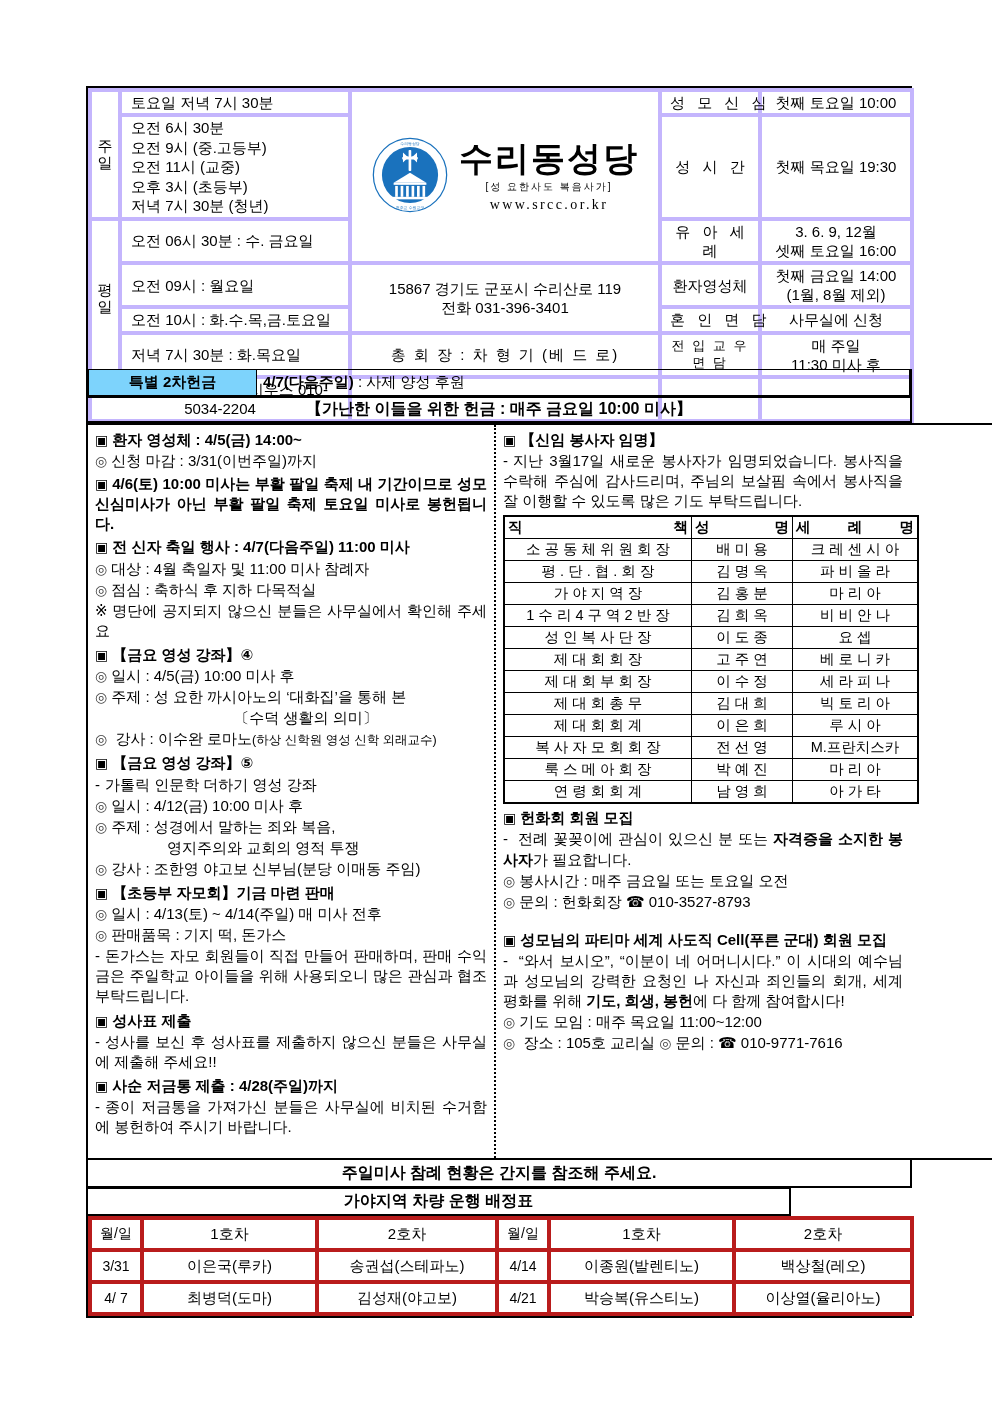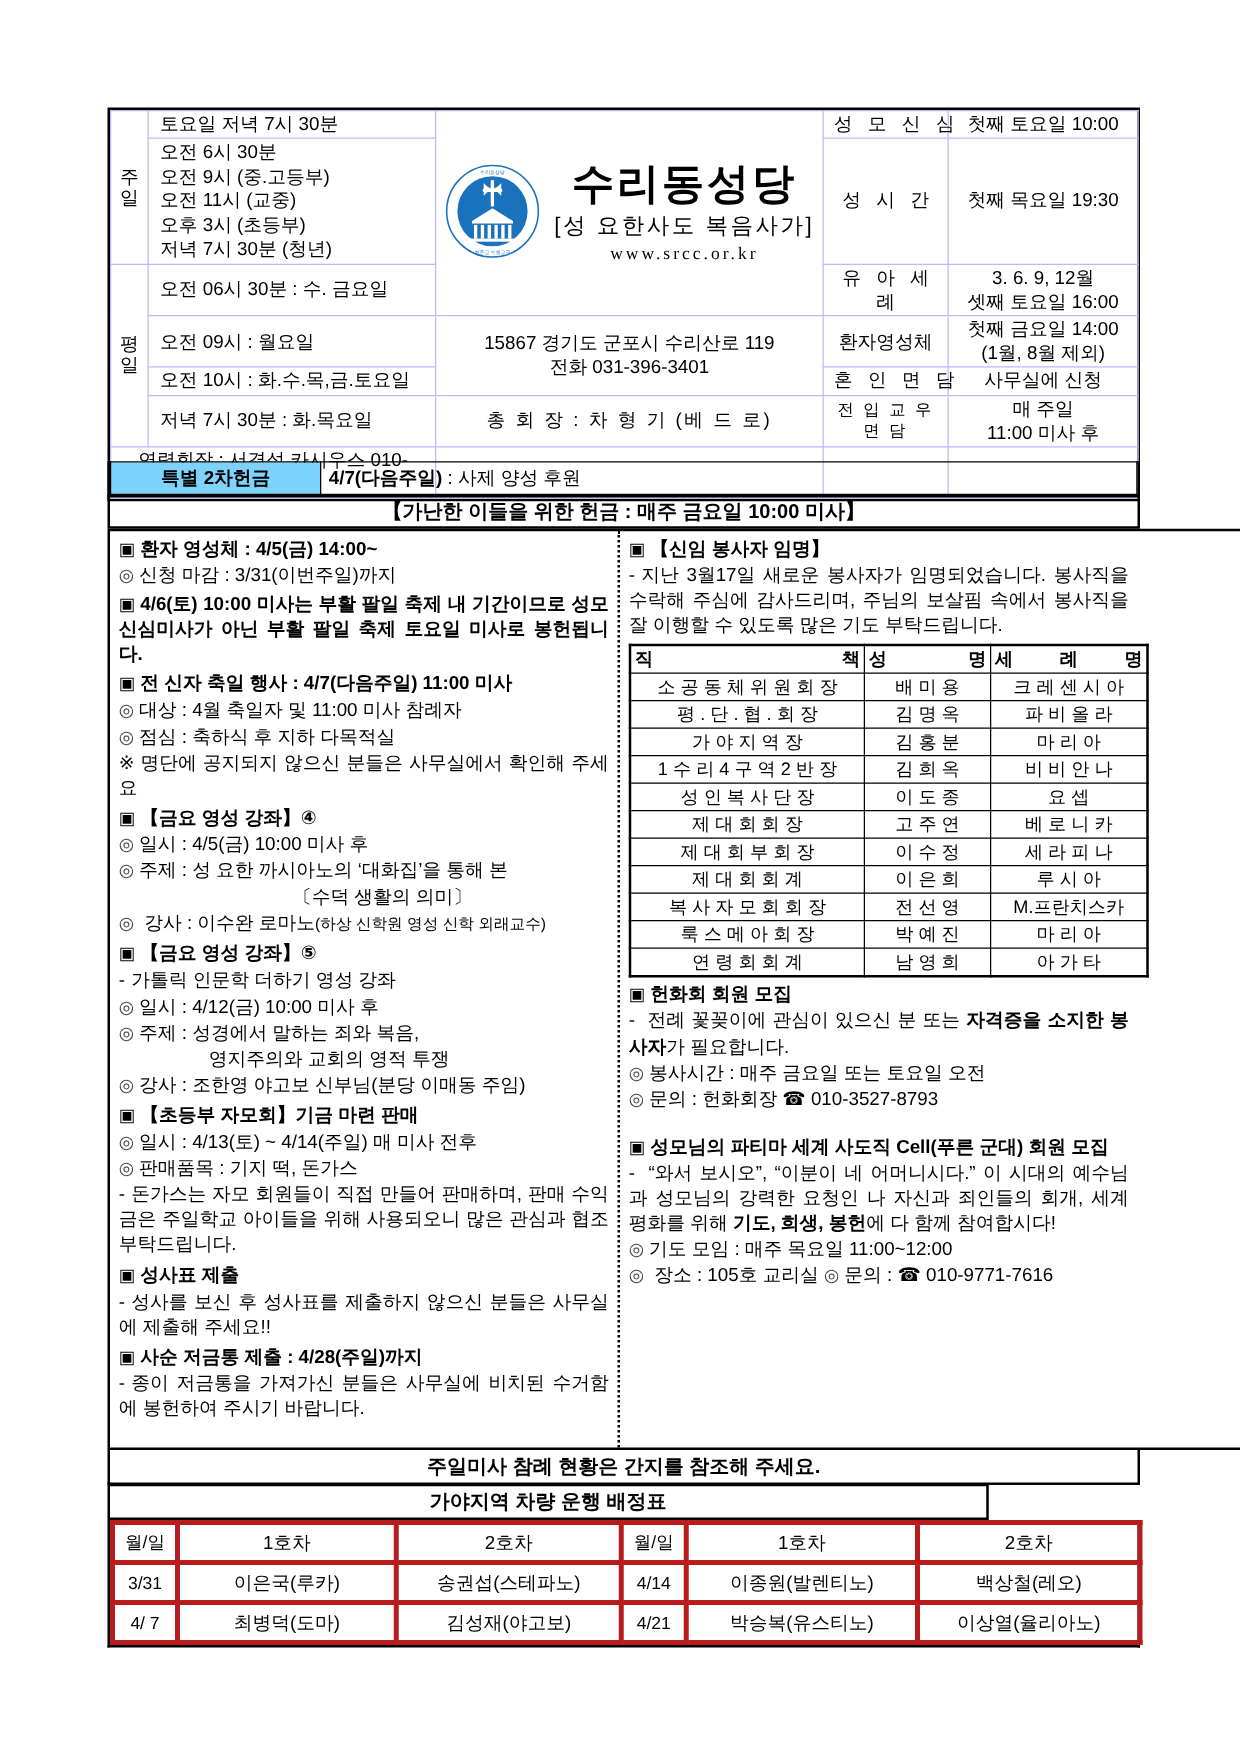--- a/index.html
+++ b/index.html
@@ -15,37 +15,37 @@
   table{border-collapse:collapse;}
   td,th{vertical-align:middle;}
 
   
   .masthead{
     position:absolute;left:86px;top:86px;width:826px;
     border:2px solid #000;
     box-sizing:border-box;
   }
   .masthead table{width:100%;table-layout:fixed;}
-  .masthead td{border:1px solid #c4b5fd;padding:1px 4px;font-size:15px;line-height:1.28;}
+  .masthead td{border:4px solid #c4b5fd;padding:1px 4px;font-size:15px;line-height:1.28;}
 
   .vlabel{text-align:center;font-size:16px;letter-spacing:0;width:30px;}
   .vlabel span{display:block;line-height:1.15;}
 
   .masstime{font-size:16px;white-space:nowrap;padding-left:9px !important;}
   .masstime .ln{display:block;line-height:1.30;}
 
   .logocell{text-align:center;padding:0 !important;}
   .logowrap{display:flex;align-items:center;justify-content:center;gap:10px;padding:6px 0 4px;}
   .logomark{flex:0 0 auto;}
   .brandtxt{text-align:center;}
   .brandname{
     font-size:34px;font-weight:bold;letter-spacing:2px;line-height:1.04;
     font-family:"Liberation Sans","DejaVu Sans",sans-serif;
   }
-  .brandsub{font-size:18px;letter-spacing:2px;margin-top:5px;line-height:1.2;}
+  .brandsub{font-size:10px;letter-spacing:2px;margin-top:5px;line-height:1.2;}
   .brandurl{font-size:14px;letter-spacing:2.4px;margin-top:3px;font-family:"Liberation Serif","DejaVu Serif",serif;}
 
   .addrcell{text-align:center;font-size:15px;line-height:1.35;}
   .centercell{text-align:center;font-size:15px;letter-spacing:2px;}
   .centercell.tight{letter-spacing:0px;font-size:15px;}
 
   .infolabel{text-align:center;font-size:14px;white-space:nowrap;}
   .infolabel.spread{letter-spacing:4px;padding-left:8px !important;}
   .infoval{text-align:center;font-size:15px;line-height:1.3;}
 
@@ -223,21 +223,21 @@
           <td class="infoval">사무실에 신청</td>
         </tr>
         <tr>
           <td class="masstime">저녁 7시  30분 :  화.목요일</td>
           <td class="centercell">
             <span>총 회 장 : 차 형 기 (베 드 로)</span>
           </td>
           <td class="infolabel" style="white-space:pre-line;letter-spacing:2px;font-size:13px">전 입 교 우
 면        담</td>
           <td class="infoval" style="white-space:pre-line">매 주일
-11:00 미사 후</td>
+11:30 미사 후</td>
         </tr>
         <tr>
           <td colspan="2" class="centercell tight">연령회장 : 서경석 카시우스 010-5034-2204</td>
           <td class="centercell tight" style="border-left:none"></td>
           <td class="infolabel" style="border-top:none"></td>
           <td class="infoval" style="border-top:none"></td>
         </tr>
       </tbody>
     </table>
   </div>
@@ -350,20 +350,25 @@
             <td class="c1 plain-cell">제   대   회   회   장</td>
             <td class="c2 plain-cell">고  주  연</td>
             <td class="c3 plain-cell">베 로 니 카</td>
           </tr>
           <tr>
             <td class="c1 plain-cell">제 대 회 부 회 장</td>
             <td class="c2 plain-cell">이  수  정</td>
             <td class="c3 plain-cell">세 라 피 나</td>
           </tr>
           <tr>
+            <td class="c1 plain-cell">제   대   회   총   무</td>
+            <td class="c2 plain-cell">김  대  희</td>
+            <td class="c3 plain-cell">빅 토 리 아</td>
+          </tr>
+          <tr>
             <td class="c1 plain-cell">제   대   회   회   계</td>
             <td class="c2 plain-cell">이  은  희</td>
             <td class="c3 plain-cell">루     시     아</td>
           </tr>
           <tr>
             <td class="c1 plain-cell">복 사 자 모 회 회 장</td>
             <td class="c2 plain-cell">전  선  영</td>
             <td class="c3 plain-cell">M.프란치스카</td>
           </tr>
           <tr>

